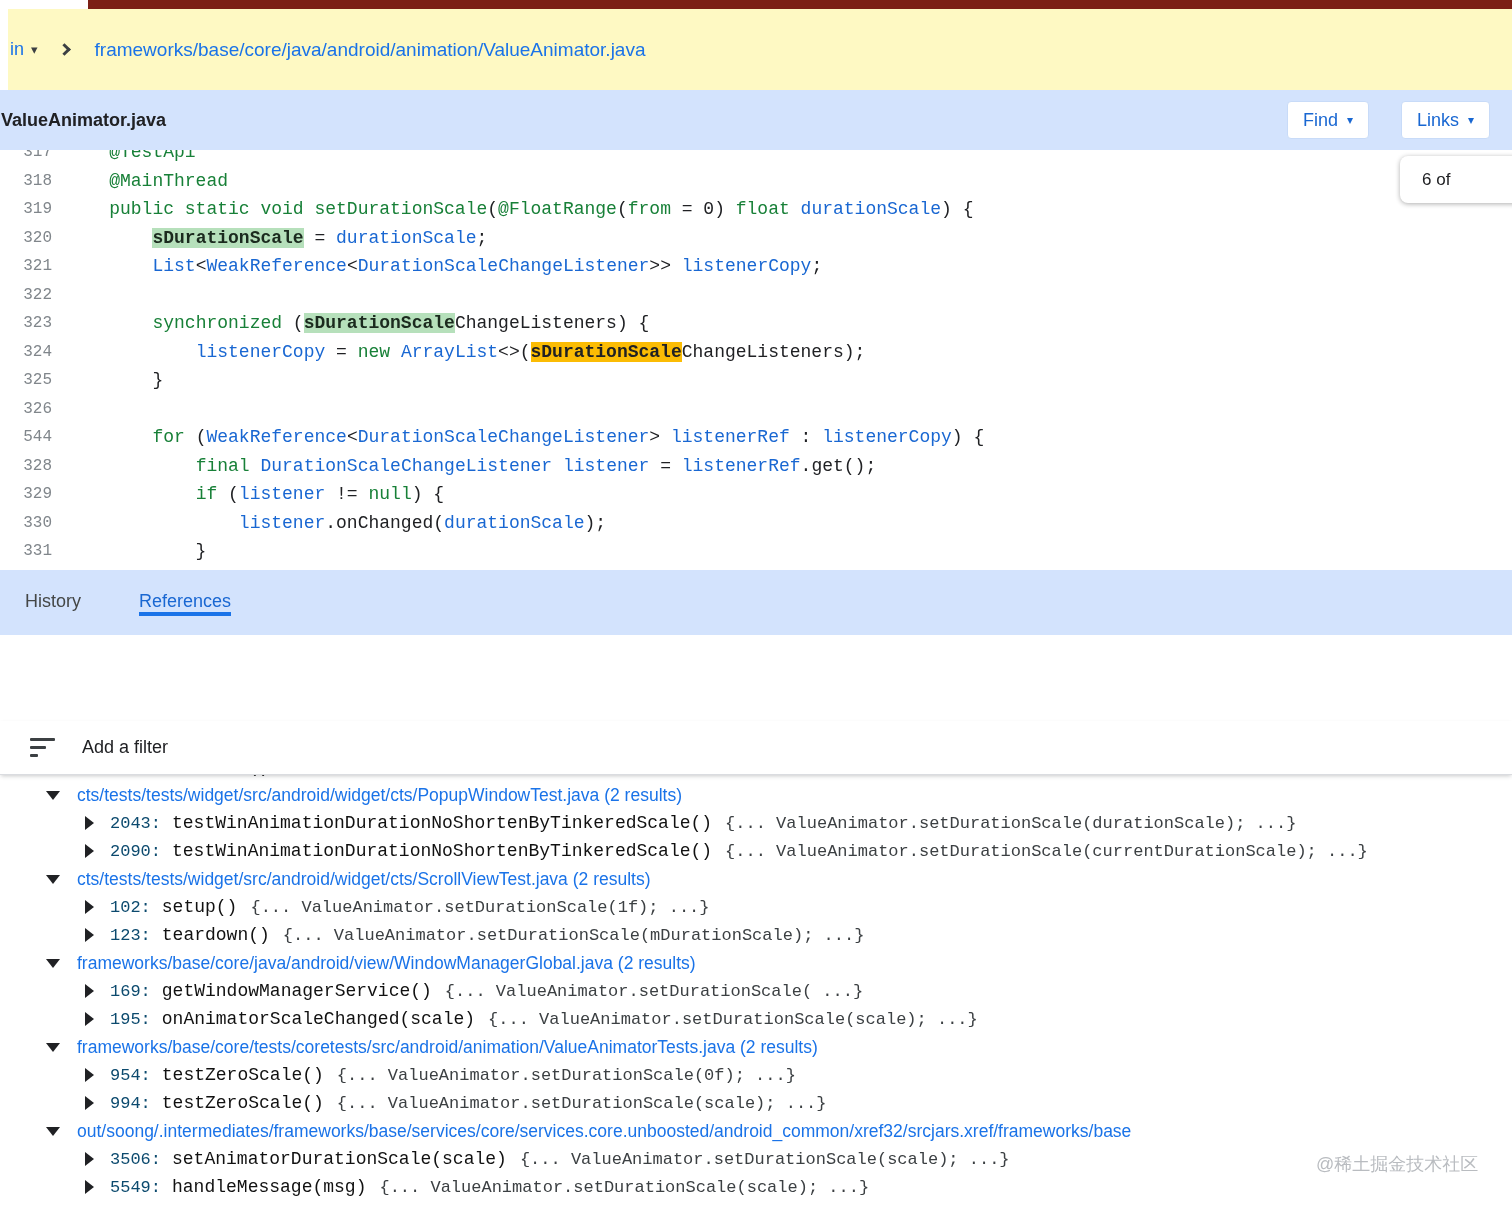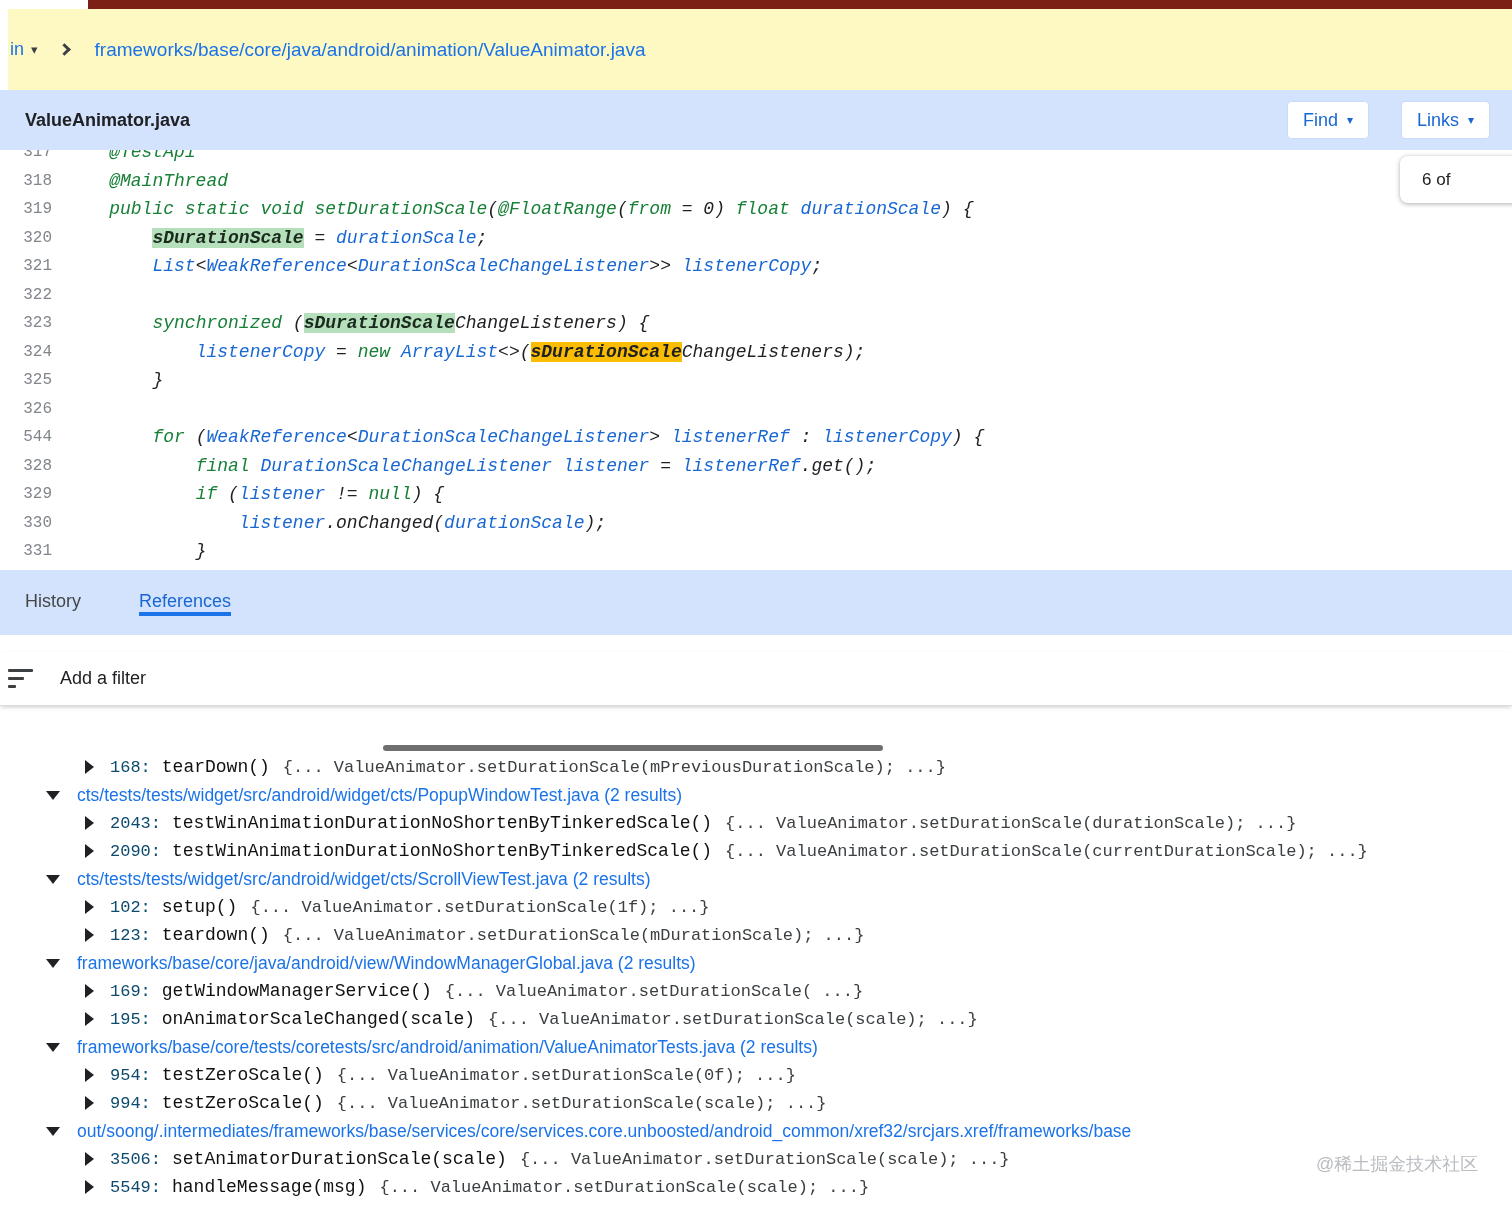--- a/index.html
+++ b/index.html
@@ -15,35 +15,35 @@
                     display:flex; align-items:center; background:#fef9c3; }
   .branch { display:flex; align-items:center; margin-left:2px; cursor:pointer; }
   .branch-label { font-size:18px; color:#1a73e8; }
   .branch .caret { color:#3c4043; font-size:13px; margin-left:7px; }
   .crumb-sep { width:9px; height:9px; border-top:3px solid #3c4043; border-right:3px solid #3c4043;
                transform:rotate(45deg); margin:0 26px 0 22px; flex:none; }
   .crumb-path { color:#1a73e8; font-size:19px; text-decoration:none; }
 
   
   .file-header { position:absolute; top:90px; left:0; width:100%; height:60px; background:#d3e3fd;
-                 display:flex; align-items:center; padding:0 22px 0 25px; }
+                 display:flex; align-items:center; padding:0 22px 0 1px; }
   .file-title { font-size:18px; font-weight:bold; color:#202124; }
   .hdr-buttons { margin-left:auto; display:flex; gap:32px; }
   .hdr-btn { display:flex; align-items:center; gap:9px; background:#fff; border:1px solid #c8dbf8;
              border-radius:4px; height:38px; padding:0 15px; font-size:18px; color:#1967d2;
              font-family:"Liberation Sans", sans-serif; cursor:pointer; }
   .hdr-btn .caret { font-size:12px; color:#1967d2; }
 
   
   .code-area { position:absolute; top:150px; left:0; width:100%; height:420px; overflow:hidden; background:#fff; }
   .code-scroll { margin-top:-12px; font-family:"Liberation Mono", monospace; font-size:18px; }
   .code-line { height:28.5px; display:flex; align-items:center; }
   .line-no { width:52px; text-align:right; color:#80868b; font-size:16px; flex:none;
              font-family:"Liberation Mono", monospace; cursor:pointer; }
-  .code-text { padding-left:14px; white-space:pre; color:#202124;font-style:italic; }
+  .code-text { padding-left:14px; white-space:pre; color:#202124; }
   .seg-pl  { color:#202124; }
   .seg-kw  { color:#188038; }
   .seg-ann { color:#188038; }
   .seg-lk  { color:#1967d2; cursor:pointer; }
   .seg-hg  { background:#b6e0bb; font-weight:bold; color:#1b2a1e; }
   .seg-ho  { background:#fbbc04; font-weight:bold; color:#202124; }
   .find-counter { position:absolute; top:6px; right:-48px; width:160px; height:47px; background:#fff;
                   border-radius:8px; box-shadow:0 1px 5px rgba(0,0,0,.32); display:flex; align-items:center;
                   padding-left:22px; font-size:17px; color:#202124; z-index:5; }
 
@@ -52,22 +52,22 @@
                 display:flex; align-items:center; padding-left:25px; }
   .tab { display:flex; align-items:center; font-size:18px; border-bottom:4px solid transparent;
          padding-top:2px; cursor:pointer; }
   .tab-history { color:#444746; }
   .tab-refs { margin-left:58px; color:#1967d2; font-weight:500; border-bottom-color:#1a73e8; }
 
   
   .query-row { position:absolute; top:635px; left:0; width:100%; height:55px; background:#fff;
                display:flex; align-items:center; padding-left:25px; font-size:16px; color:#444746;
                border-bottom:1px solid #eceef0; }
-  .filter-row { position:absolute; top:652px; left:0; width:100%; height:54px; background:#fff;
-                display:flex; align-items:center; padding-left:8px; border-bottom:1px solid #dadce0;
+  .filter-row { position:absolute; top:721px; left:0; width:100%; height:54px; background:#fff;
+                display:flex; align-items:center; padding-left:30px; border-bottom:1px solid #dadce0;
                 box-shadow:0 2px 4px -1px rgba(60,64,67,.28); z-index:3; }
   .filter-icon { display:flex; flex-direction:column; gap:5px; margin-right:27px; cursor:pointer; }
   .filter-icon span { height:3px; background:#3c4043; border-radius:1px; }
   .filter-icon .l1 { width:25px; } .filter-icon .l2 { width:16px; } .filter-icon .l3 { width:8px; }
   .filter-label { font-size:18px; color:#202124; cursor:text; }
 
   
   .results { position:absolute; top:744px; left:0; width:100%; height:464px; overflow:hidden; background:#fff; }
   .remnant { position:relative; height:9px; }
   .remnant::after { content:""; position:absolute; left:383px; top:1px; width:500px; height:6px;

